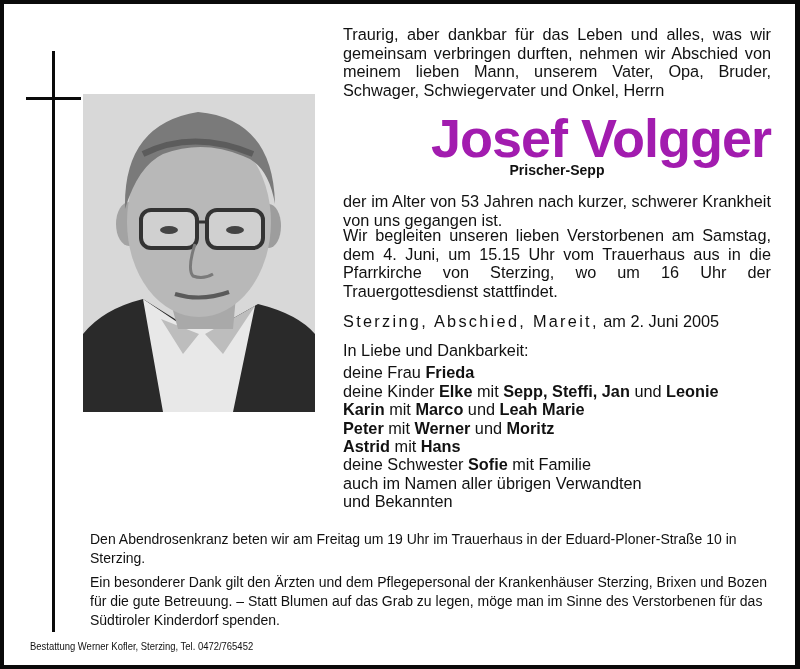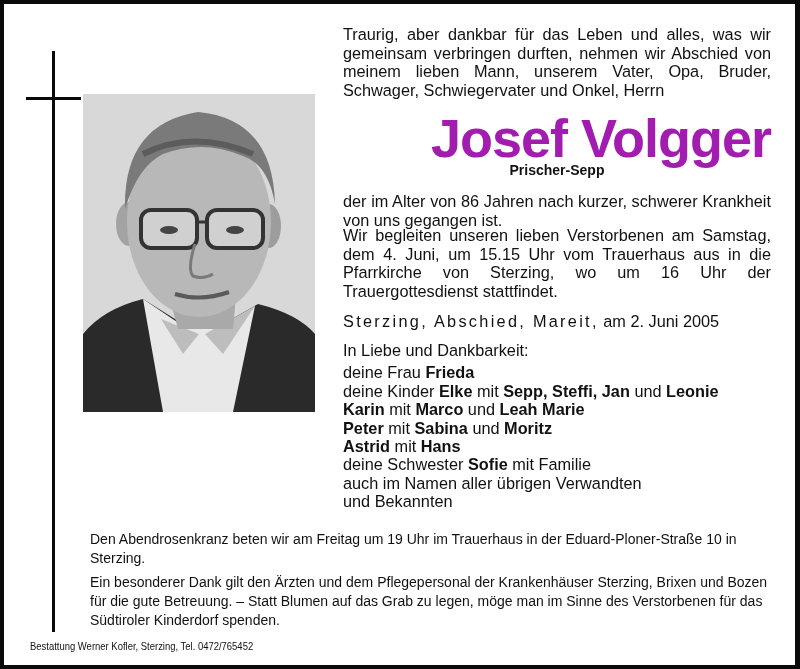--- a/index.html
+++ b/index.html
@@ -68,34 +68,34 @@
 
     <path d="M92 200 Q118 208 146 198" stroke="#5a5a5a" stroke-width="4" fill="none"></path>
   </svg>
 </div>
 
 <div class="col just intro">Traurig, aber dankbar für das Leben und alles, was wir gemeinsam verbringen durften, nehmen wir Abschied von meinem lieben Mann, unserem Vater, Opa, Bruder, Schwager, Schwiegervater und Onkel, Herrn</div>
 
 <div class="name">Josef Volgger</div>
 <div class="nick">Prischer-Sepp</div>
 
-<div class="col just p1">der im Alter von 86 Jahren nach kurzer, schwerer Krankheit von uns gegangen ist.</div>
+<div class="col just p1">der im Alter von 53 Jahren nach kurzer, schwerer Krankheit von uns gegangen ist.</div>
 <div class="col just p2">Wir begleiten unseren lieben Verstorbenen am Samstag, dem 4. Juni, um 15.15 Uhr vom Trauerhaus aus in die Pfarrkirche von Sterzing, wo um 16 Uhr der Trauergottesdienst stattfindet.</div>
 
 <div class="col place">
   <span class="spaced">Sterzing, Abschied, Mareit,</span><span> am 2. Juni 2005</span>
 </div>
 
 <div class="col family">
   <span class="line" style="margin-bottom:4px">In Liebe und Dankbarkeit:</span>
   <div id="family-lines">
       <span class="line"><span>deine Frau </span><b>Frieda</b></span>
       <span class="line"><span>deine Kinder </span><b>Elke</b><span> mit </span><b>Sepp, Steffi, Jan</b><span> und </span><b>Leonie</b></span>
       <span class="line"><b>Karin</b><span> mit </span><b>Marco</b><span> und </span><b>Leah Marie</b></span>
-      <span class="line"><b>Peter</b><span> mit </span><b>Sabina</b><span> und </span><b>Moritz</b></span>
+      <span class="line"><b>Peter</b><span> mit </span><b>Werner</b><span> und </span><b>Moritz</b></span>
       <span class="line"><b>Astrid</b><span> mit </span><b>Hans</b></span>
       <span class="line"><span>deine Schwester </span><b>Sofie</b><span> mit Familie</span></span>
       <span class="line"><span>auch im Namen aller übrigen Verwandten</span></span>
       <span class="line"><span>und Bekannten</span></span>
     </div>
 </div>
 
 <div class="bottom b1">Den Abendrosenkranz beten wir am Freitag um 19 Uhr im Trauerhaus in der Eduard-Ploner-Straße 10 in Sterzing.</div>
 <div class="bottom b2">Ein besonderer Dank gilt den Ärzten und dem Pflegepersonal der Krankenhäuser Sterzing, Brixen und Bozen für die gute Betreuung. – Statt Blumen auf das Grab zu legen, möge man im Sinne des Verstorbenen für das Südtiroler Kinderdorf spenden.</div>
 

